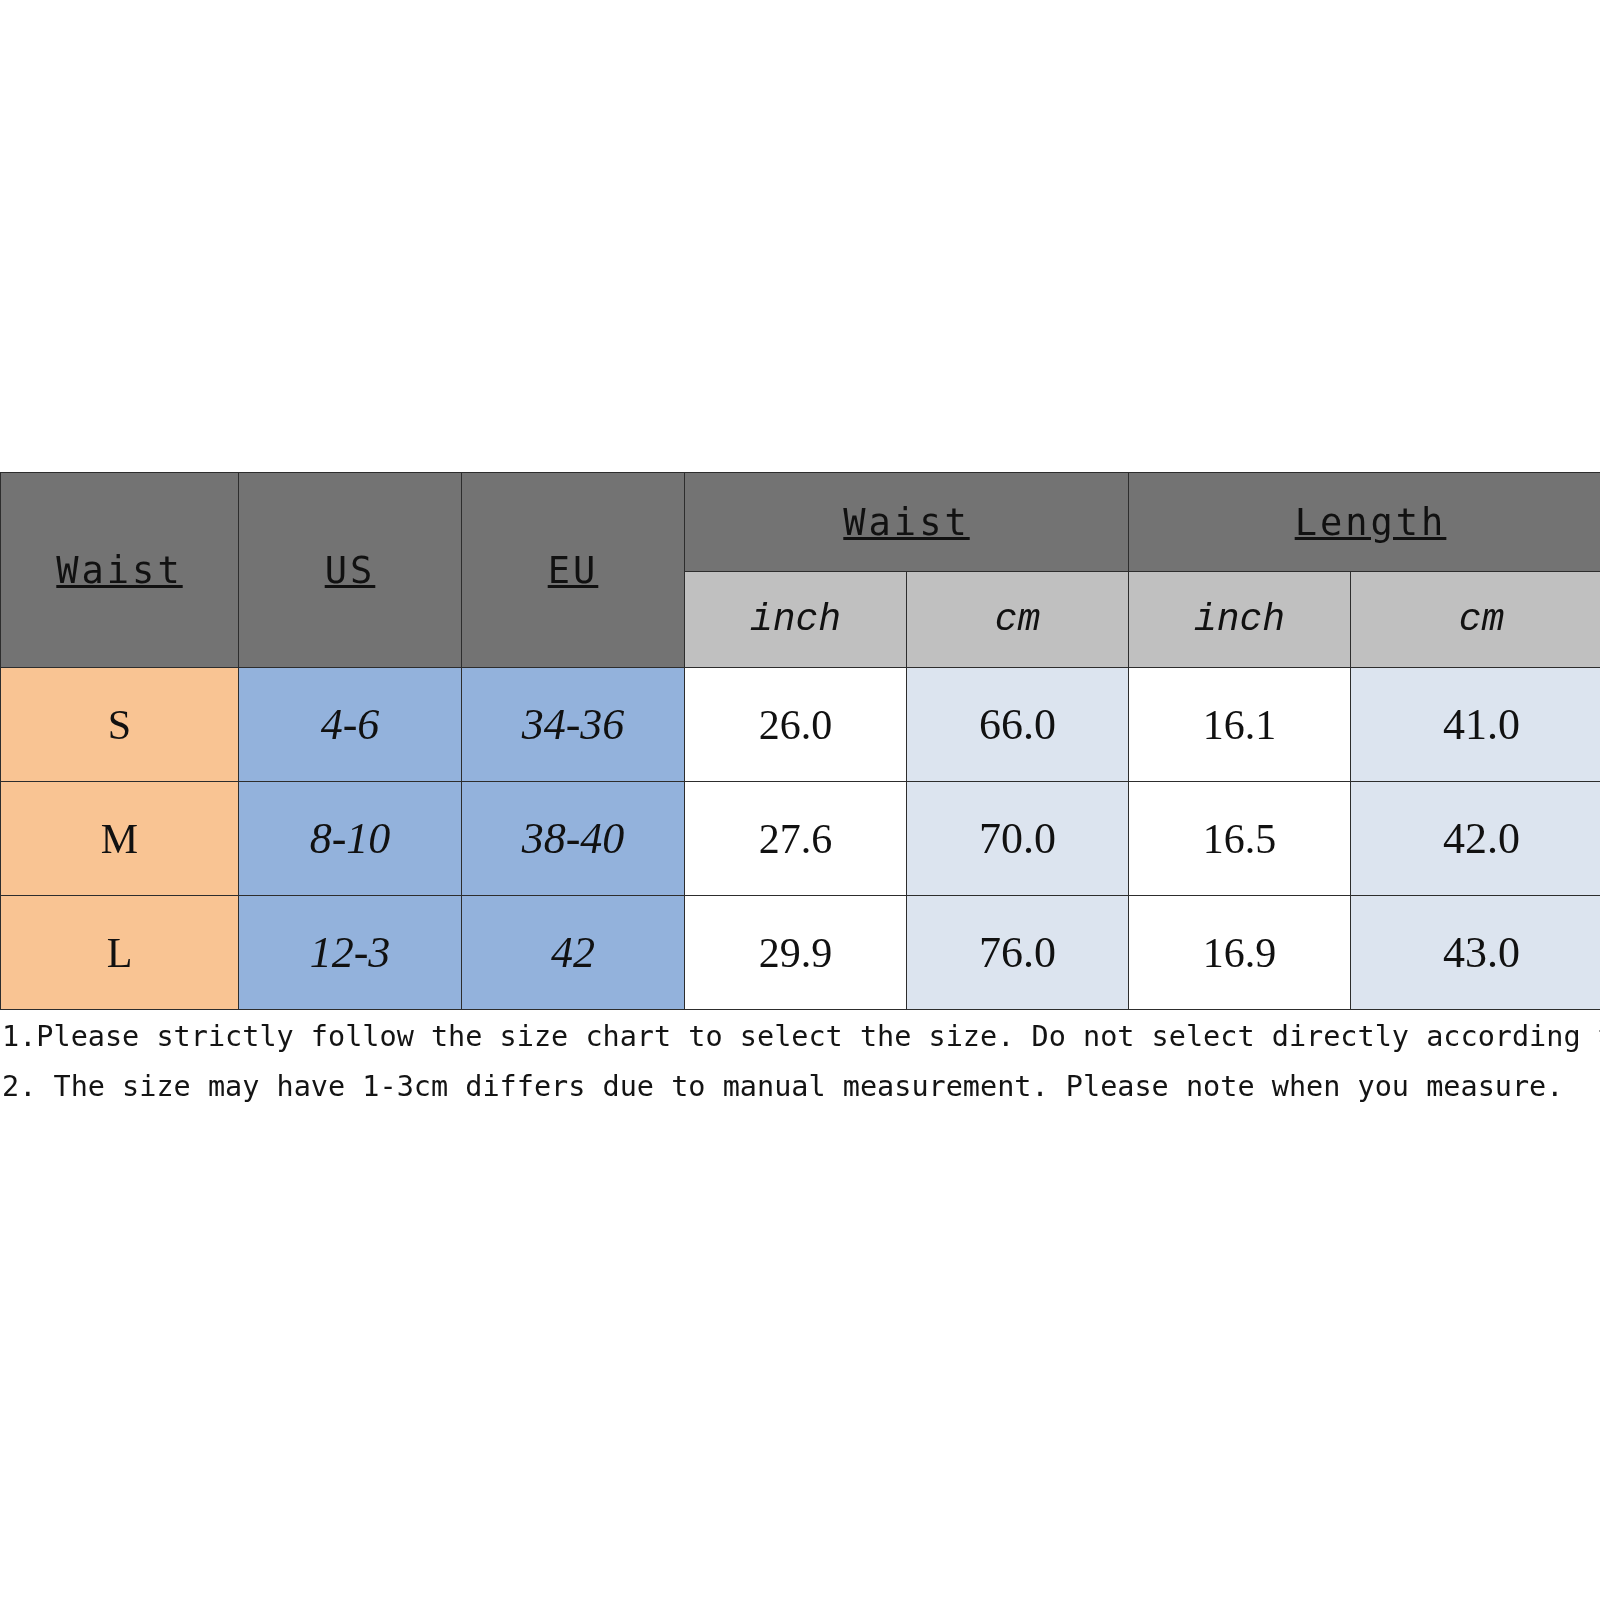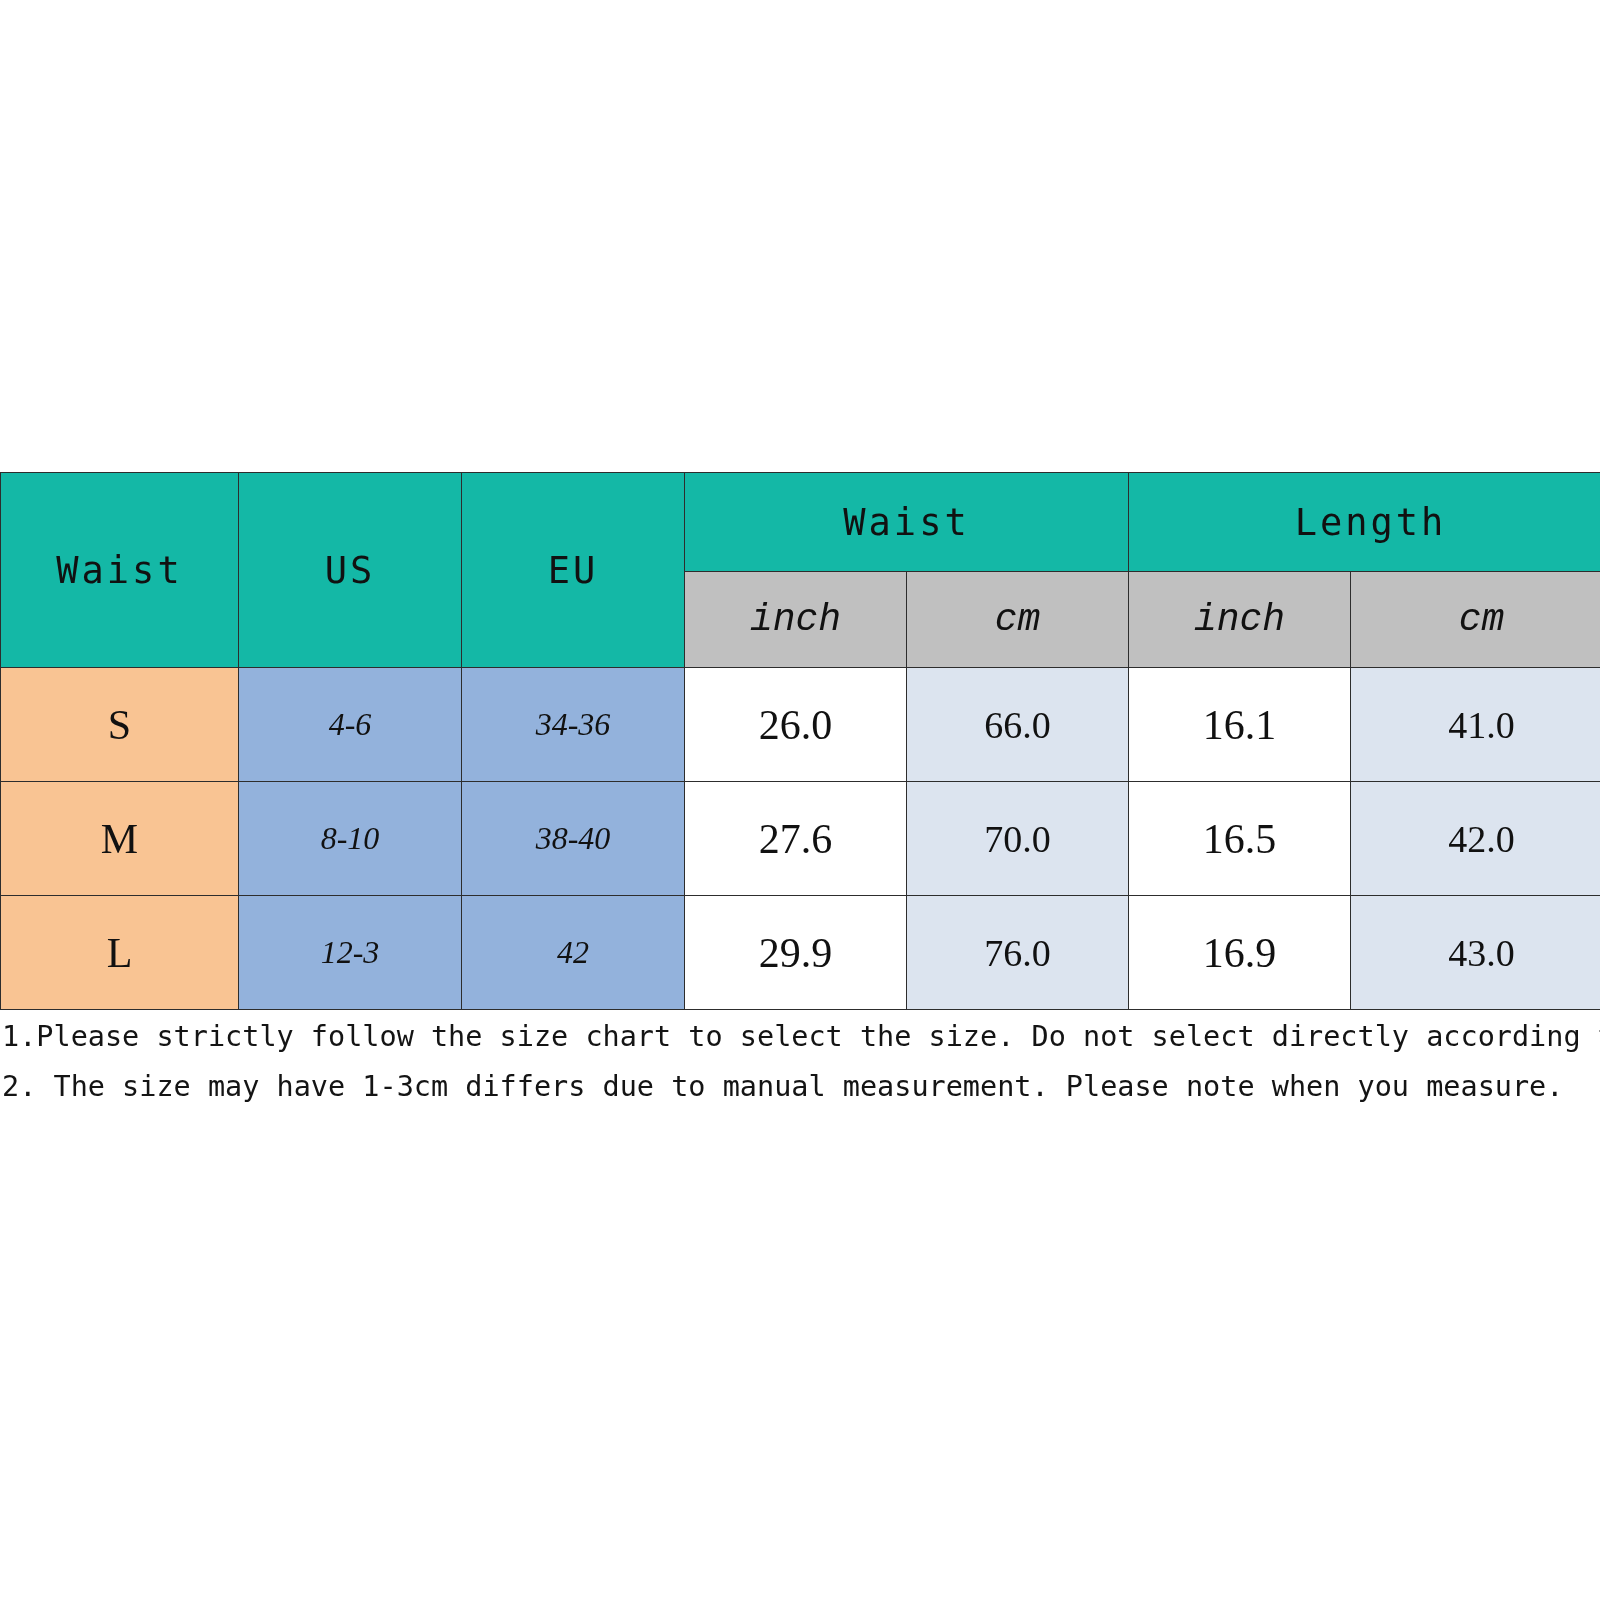--- a/index.html
+++ b/index.html
@@ -43,25 +43,26 @@
     border: 1.5px solid #2d2d2d;
     padding: 0;
     text-align: center;
     vertical-align: middle;
     color: #111111;
     font-weight: normal;
   }
 
   
   .hcell {
-    background: #14b8a6;
+    background: #737373;
     font-family: "DejaVu Sans Mono", "Liberation Mono", monospace;
     font-size: 37px;
     letter-spacing: 3px;
     height: 97px;
+    text-decoration: underline;
   }
   .hcell.tall { height: 194px; }
 
   .subcell {
     background: #c0c0c0;
     font-family: Liberation Mono, monospace;
     font-style: italic;
     font-size: 38px;
     height: 94px;
   }
@@ -71,31 +72,31 @@
 
   .c-size {
     background: #f9c493;
     font-family: "Liberation Serif", "DejaVu Serif", serif;
     font-size: 42px;
   }
   .c-region {
     background: #93b2dc;
     font-family: "Liberation Serif", "DejaVu Serif", serif;
     font-style: italic;
-    font-size: 32px;
+    font-size: 44px;
   }
   .c-inch {
     background: #ffffff;
     font-family: "Liberation Serif", "DejaVu Serif", serif;
     font-size: 42px;
   }
   .c-cm {
     background: #dce4ef;
     font-family: "Liberation Serif", "DejaVu Serif", serif;
-    font-size: 38px;
+    font-size: 44px;
   }
 
   
   #notes {
     position: absolute;
     left: 0px;
     top: 1012px;
     width: 1600px;
   }
   .note-line {

